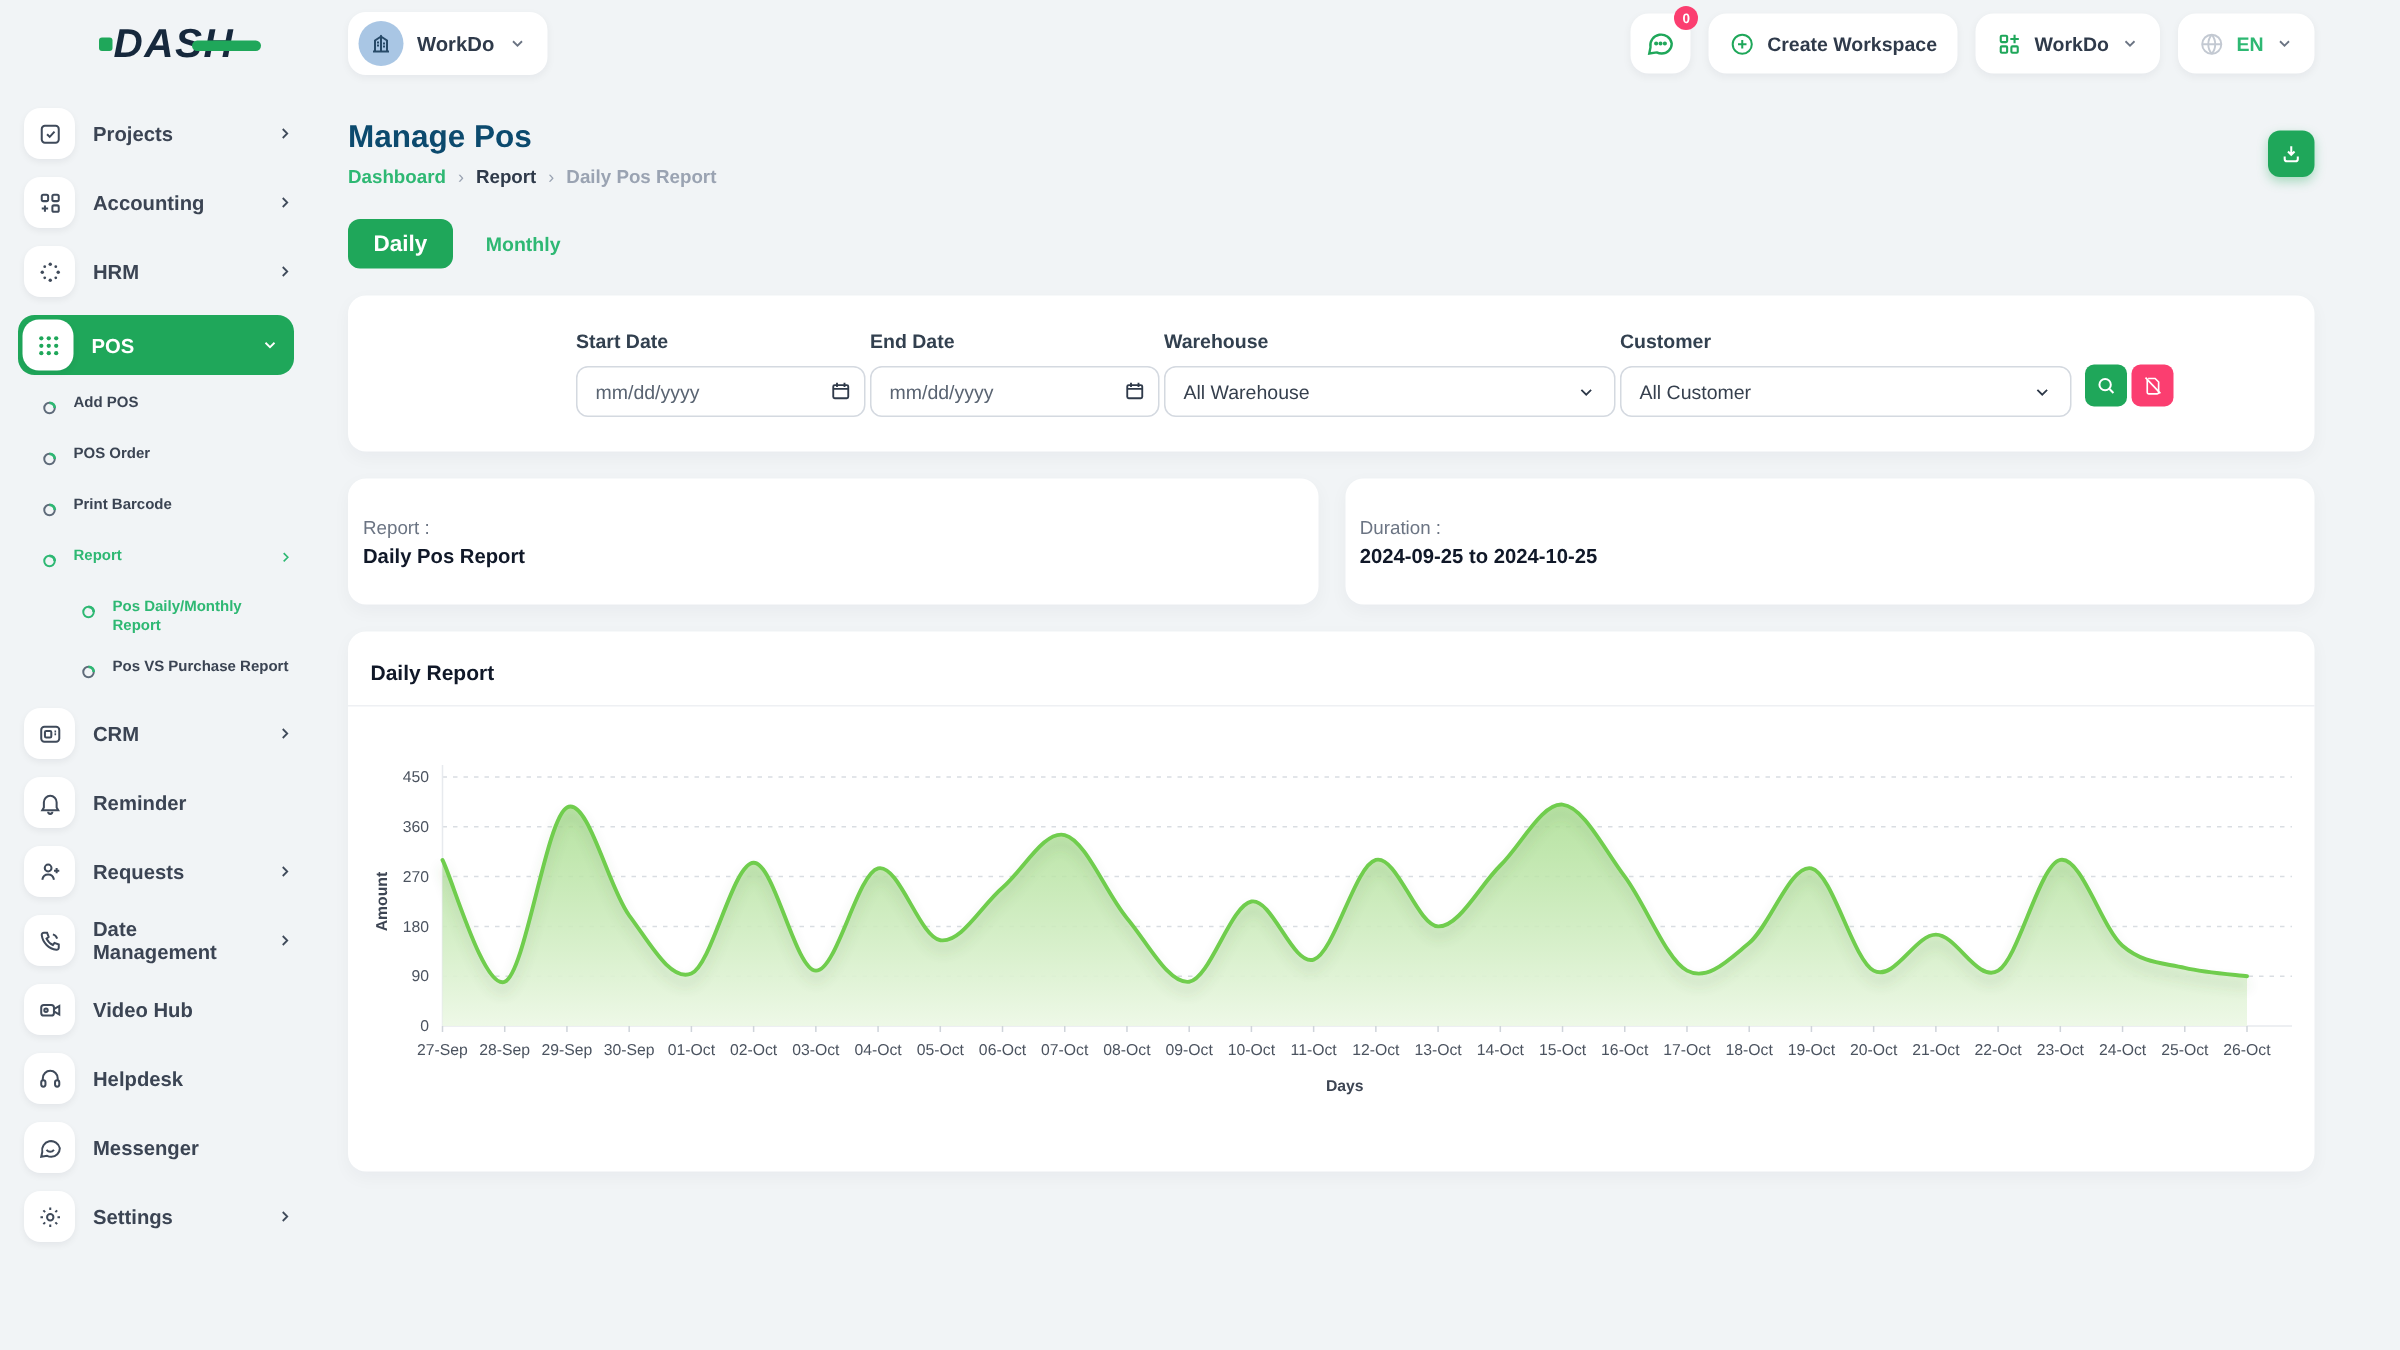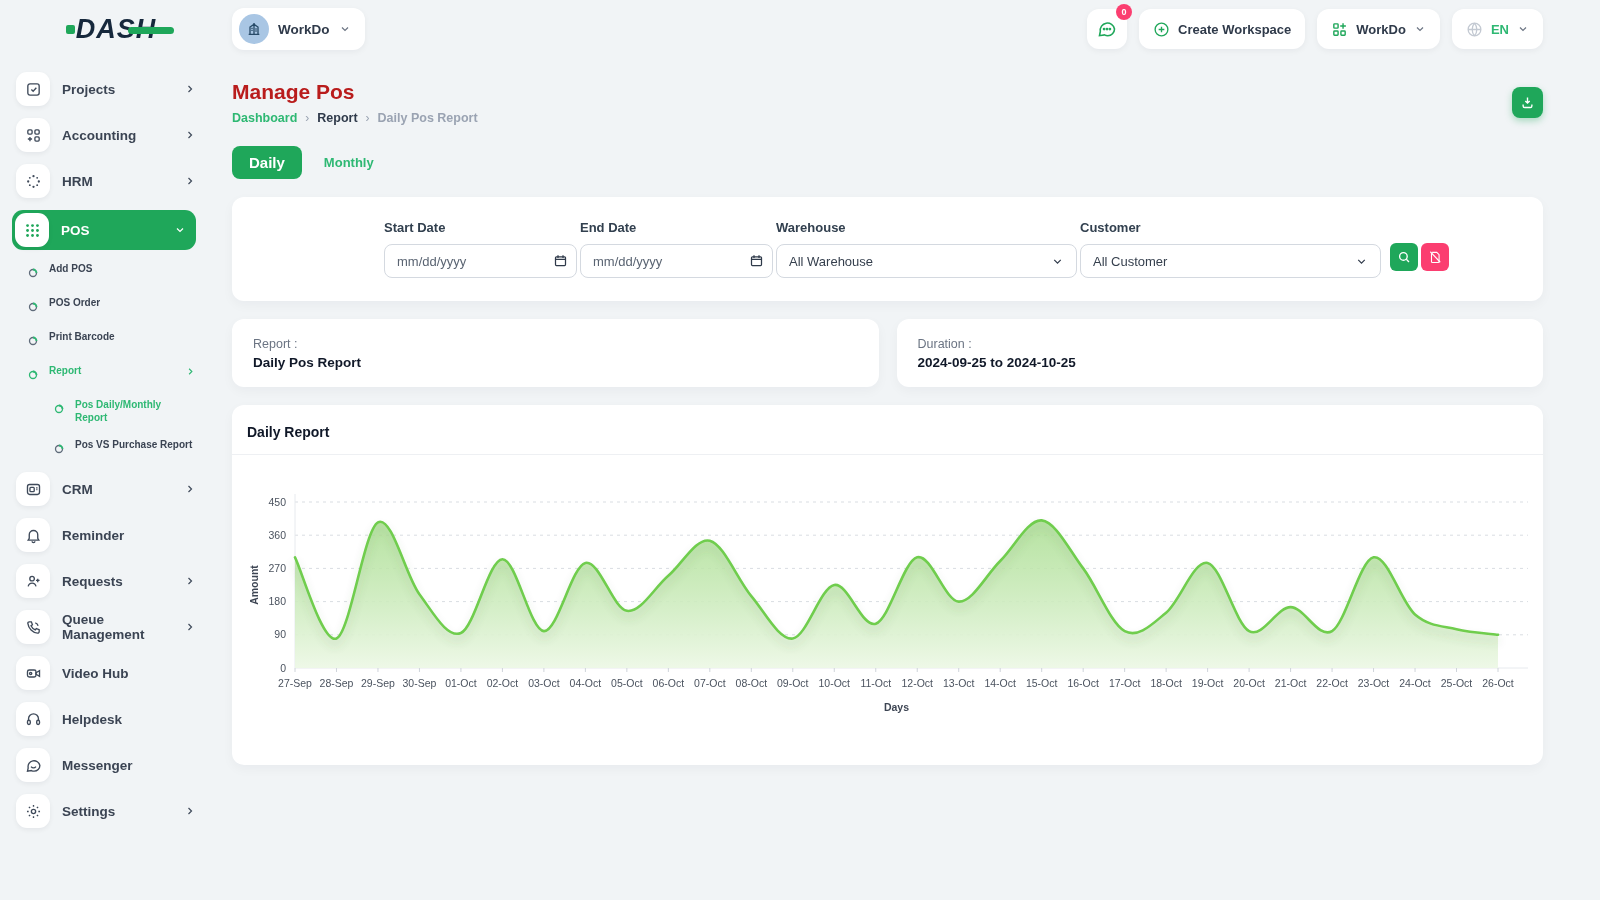--- a/index.html
+++ b/index.html
@@ -36,21 +36,21 @@
   .sub-item { display:flex; align-items:flex-start; gap:11px; margin-bottom:14px; cursor:pointer; }
   .sub-item .bullet { margin-top:2px; flex:0 0 auto; }
   .sub-label { font-size:10px; font-weight:600; color:#3b4453; line-height:1.3; }
   .sub-item.active .sub-label { color:#2eb873; }
   .sub-item .side-chev { margin-top:2px; }
   .subsub-list { padding-left:26px; }
   .subsub-list .sub-label { max-width:118px; }
   
   .main { position:absolute; left:232px; top:58px; width:1311px; }
   .title-row { display:flex; align-items:flex-start; }
-  h1.page-title { font-size:21px; font-weight:700; color:#b91c1c; margin-top:22px; }
+  h1.page-title { font-size:21px; font-weight:700; color:#0c4a6e; margin-top:22px; }
   .crumbs { display:flex; align-items:center; gap:8px; margin-top:7px; font-size:12.5px; }
   .crumb-link { color:#2eb873; font-weight:600; cursor:pointer; }
   .crumb-mid { color:#2f3a4a; font-weight:600; cursor:pointer; }
   .crumb-cur { color:#9aa3b2; font-weight:600; }
   .crumb-sep { color:#9aa3b2; font-size:12px; }
   .dl-btn { margin-left:auto; margin-top:29px; width:31px; height:31px; background:#1fa75a; border:none; border-radius:8px; display:flex; align-items:center; justify-content:center; cursor:pointer; box-shadow:0 3px 7px rgba(31,167,90,.35); }
   .tabs { display:flex; align-items:center; gap:22px; margin-top:21px; }
   .tab-daily { background:#1fa75a; color:#fff; border:none; border-radius:8px; padding:8px 17px; font-size:15px; font-weight:700; cursor:pointer; }
   .tab-monthly { color:#2eb873; font-size:13px; font-weight:700; background:none; border:none; cursor:pointer; }
   .card { background:#fff; border-radius:12px; box-shadow:0 4px 12px rgba(16,24,40,.04); }
@@ -60,21 +60,21 @@
   .date-box { position:relative; width:193px; }
   .date-box input { width:100%; height:34px; border:1px solid #d4d9e0; border-radius:8px; padding:0 30px 0 12px; font-size:13px; color:#4a5361; font-family:"Liberation Sans", sans-serif; outline:none; }
   .date-box input::placeholder { color:#5a6472; }
   .date-ico { position:absolute; right:9px; top:9px; }
   .select-box { width:301px; height:34px; border:1px solid #d4d9e0; border-radius:8px; display:flex; align-items:center; padding:0 12px; font-size:13px; color:#353f4d; cursor:pointer; background:#fff; }
   .select-box .chev { margin-left:auto; display:flex; }
   .sq-btn { width:28px; height:28px; border:none; border-radius:6px; display:flex; align-items:center; justify-content:center; cursor:pointer; }
   .sq-green { background:#1fa75a; margin-left:6px; margin-top:15px; }
   .sq-pink { background:#fb3e70; margin-top:15px; }
   .summary-row { display:flex; gap:18px; margin-top:18px; }
-  .sum-card { flex:1; height:68px; padding:15px 21px; display:flex; flex-direction:column; justify-content:center; }
+  .sum-card { flex:1; height:84px; padding:15px 10px; display:flex; flex-direction:column; justify-content:center; }
   .sum-label { font-size:12.5px; color:#6b7483; font-weight:500; }
   .sum-value { font-size:13.5px; font-weight:700; color:#101828; margin-top:4px; }
   .chart-card { margin-top:18px; height:360px; }
   .chart-head { padding:19px 22px 14px 15px; font-size:14px; font-weight:700; color:#101828; border-bottom:1px solid #eef0f3; }
   .chart-body { padding:10px 0 0 0; }
   svg text { font-family:"Liberation Sans", sans-serif; }
 </style>
 </head>
 <body>
 
@@ -311,21 +311,21 @@
       </span>
   </div>
 
   <div class="side-item">
     <span class="side-tile">
         <svg width="17" height="17" viewBox="0 0 24 24" fill="none" stroke="#3f4a5a" stroke-width="1.9">
           <path d="M6 4h3l1.5 4-2 1.5a12 12 0 0 0 6 6L16 13.5l4 1.5v3a2 2 0 0 1-2.2 2A16 16 0 0 1 4 6.2 2 2 0 0 1 6 4z"></path>
           <path d="M14.5 5.5a6 6 0 0 1 4 4"></path>
         </svg>
       </span>
-    <span class="side-label">Queue Management</span>
+    <span class="side-label">Date Management</span>
     <span class="side-chev">
         <svg width="12" height="12" viewBox="0 0 24 24" fill="none" stroke="#3f4a5a" stroke-width="2.4">
           <polyline points="9 6 15 12 9 18"></polyline>
         </svg>
       </span>
   </div>
 
   <div class="side-item">
     <span class="side-tile">
         <svg width="17" height="17" viewBox="0 0 24 24" fill="none" stroke="#3f4a5a" stroke-width="1.9">

